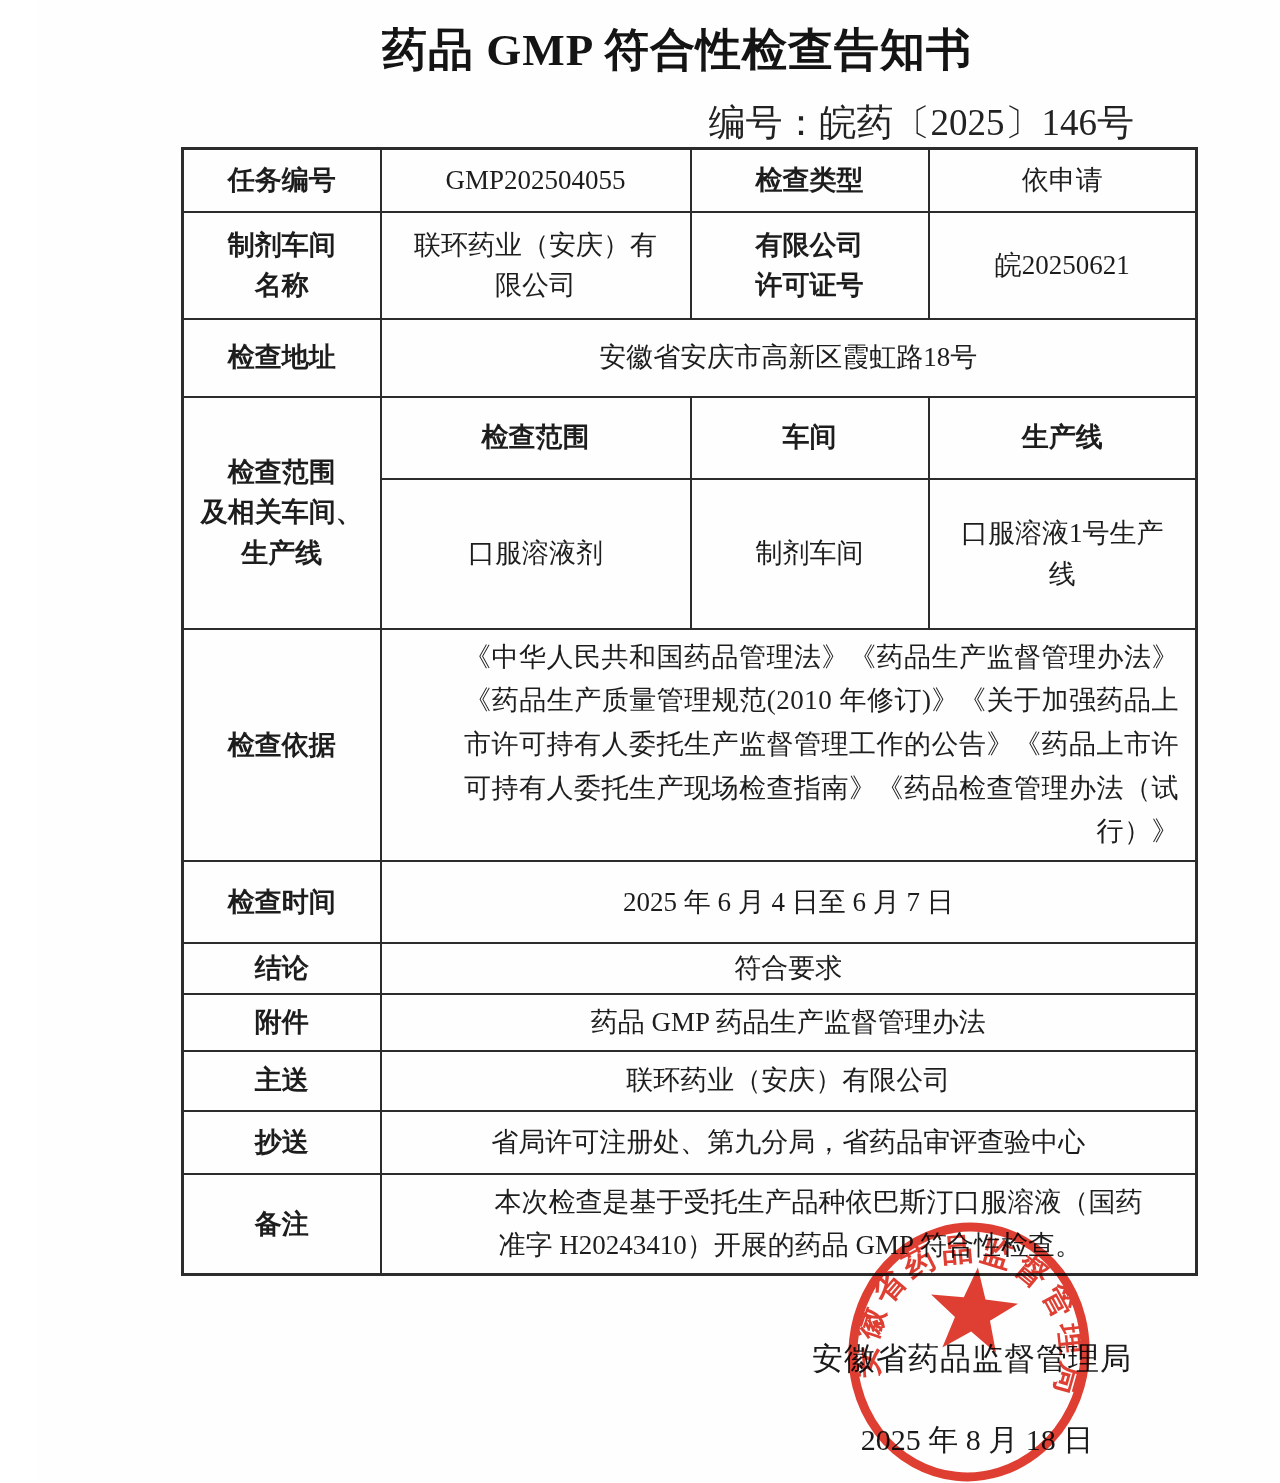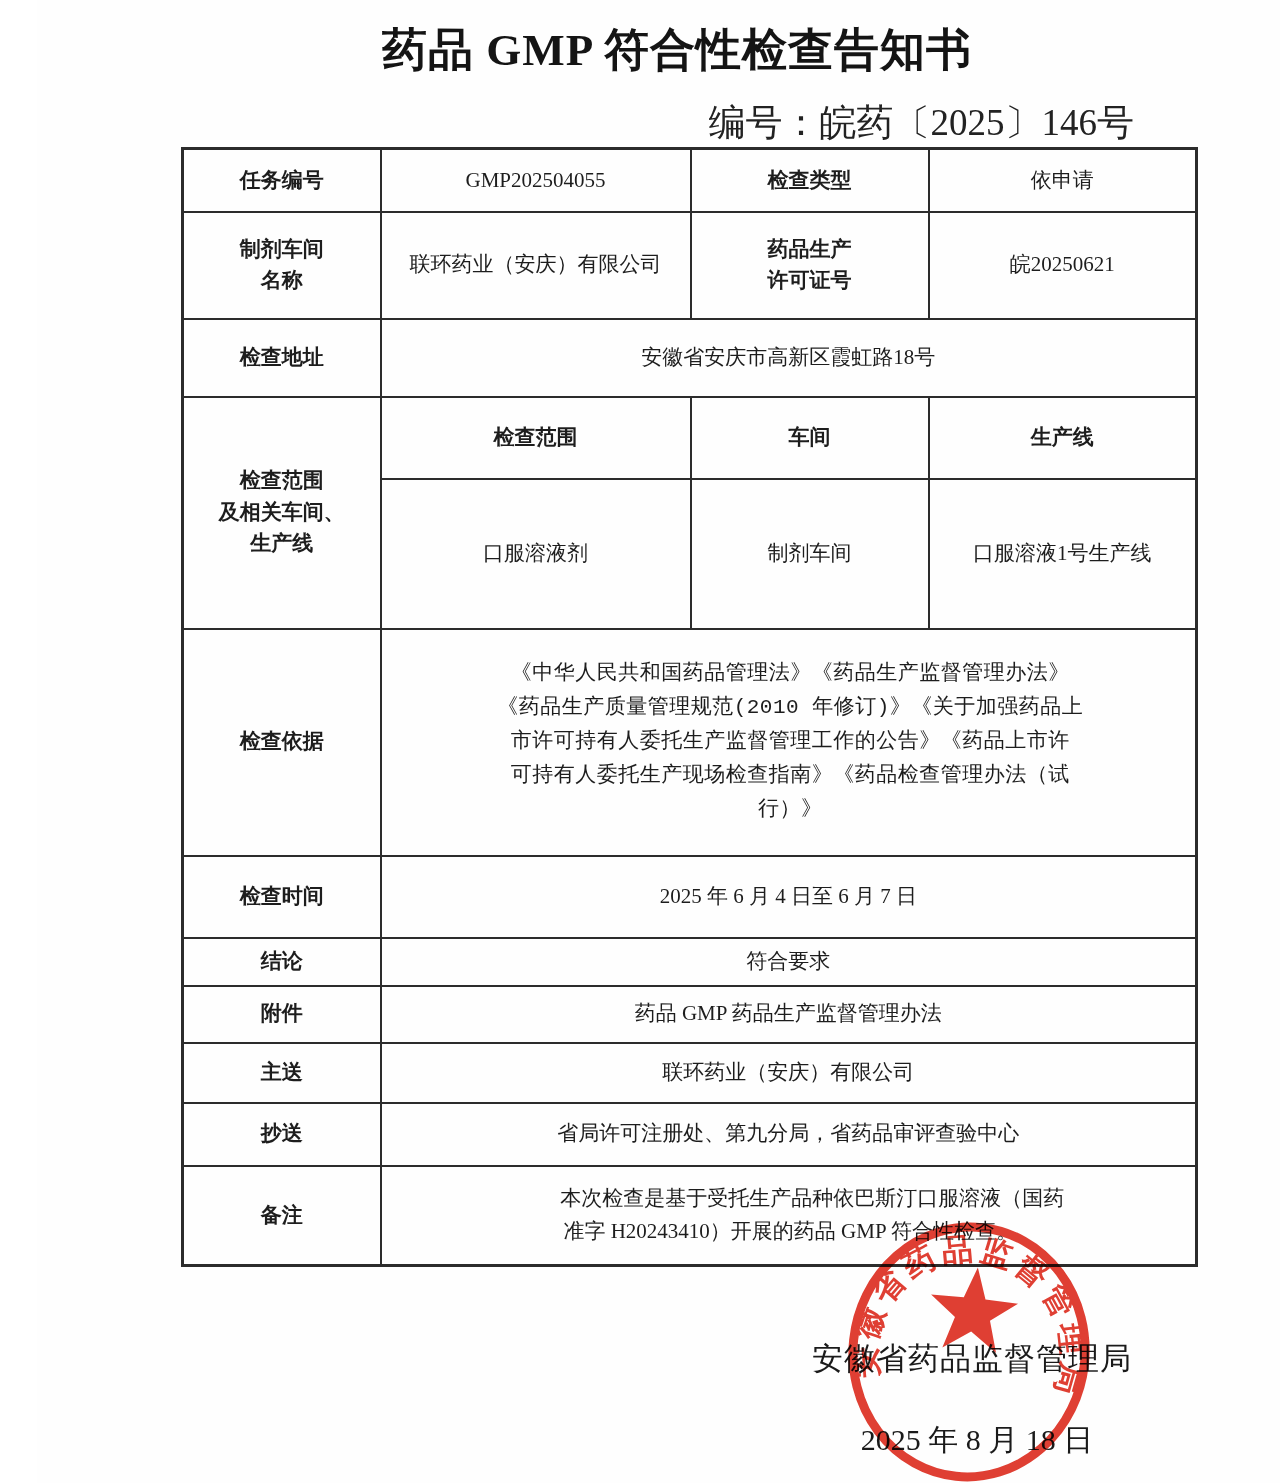--- a/index.html
+++ b/index.html
@@ -23,37 +23,37 @@
 
   table.doc{
     position:absolute; left:144px; top:147px;
     width:1014px; table-layout:fixed;
     border-collapse:collapse;
     border:3px solid #2c2c2c;
     background:#fefefe;
   }
   .doc th, .doc td{
     border:2px solid #2c2c2c;
-    font-size:21px; line-height:1.5;
+    font-size:27px; line-height:1.5;
     text-align:center; vertical-align:middle;
     padding:4px 10px;
     font-weight:normal;
     color:#1d1d1d;
     overflow:hidden;
   }
   .doc th{ font-weight:bold; }
   .pre{ white-space:pre-line; }
   .h63{height:63px}.h107{height:107px}.h78{height:78px}.h82{height:82px}
   .h150{height:150px}.h227{height:227px}.h70{height:82px}.h58{height:48px}
   .h57{height:57px}.h60{height:60px}.h100{height:100px}
   td.unit{ padding:4px 20px; }
   td.prodline{ padding:12px 24px; }
   td.basis{
-    text-align:center; white-space:pre-line;
-    padding:6px 16px 6px 20px; line-height:1.62; letter-spacing:.5px;font-family:Liberation Mono, monospace;
+    text-align:right; white-space:pre-line;
+    padding:6px 16px 6px 20px; line-height:1.62; letter-spacing:.5px;
   }
   td.remark{
     text-align:center; white-space:pre-line; text-indent:2.1em;
     padding:6px 16px 6px 20px; line-height:1.6;
   }
 
   .issuer{
     position:absolute; left:700px; top:1338px; width:470px;
     text-align:center; font-size:31px; color:#1a1a1a; letter-spacing:1px;
   }
@@ -95,21 +95,21 @@
         <tr class="h63">
       <th>任务编号</th>
       <td>GMP202504055</td>
       <th>检查类型</th>
       <td>依申请</td>
     </tr>
     <tr class="h107">
       <th class="pre">制剂车间
 名称</th>
       <td class="unit">联环药业（安庆）有限公司</td>
-      <th class="pre">药品生产
+      <th class="pre">有限公司
 许可证号</th>
       <td>皖20250621</td>
     </tr>
     <tr class="h78">
       <th>检查地址</th>
       <td colspan="3">安徽省安庆市高新区霞虹路18号</td>
     </tr>
     <tr class="h82">
       <th rowspan="2" class="pre">检查范围
 及相关车间、

